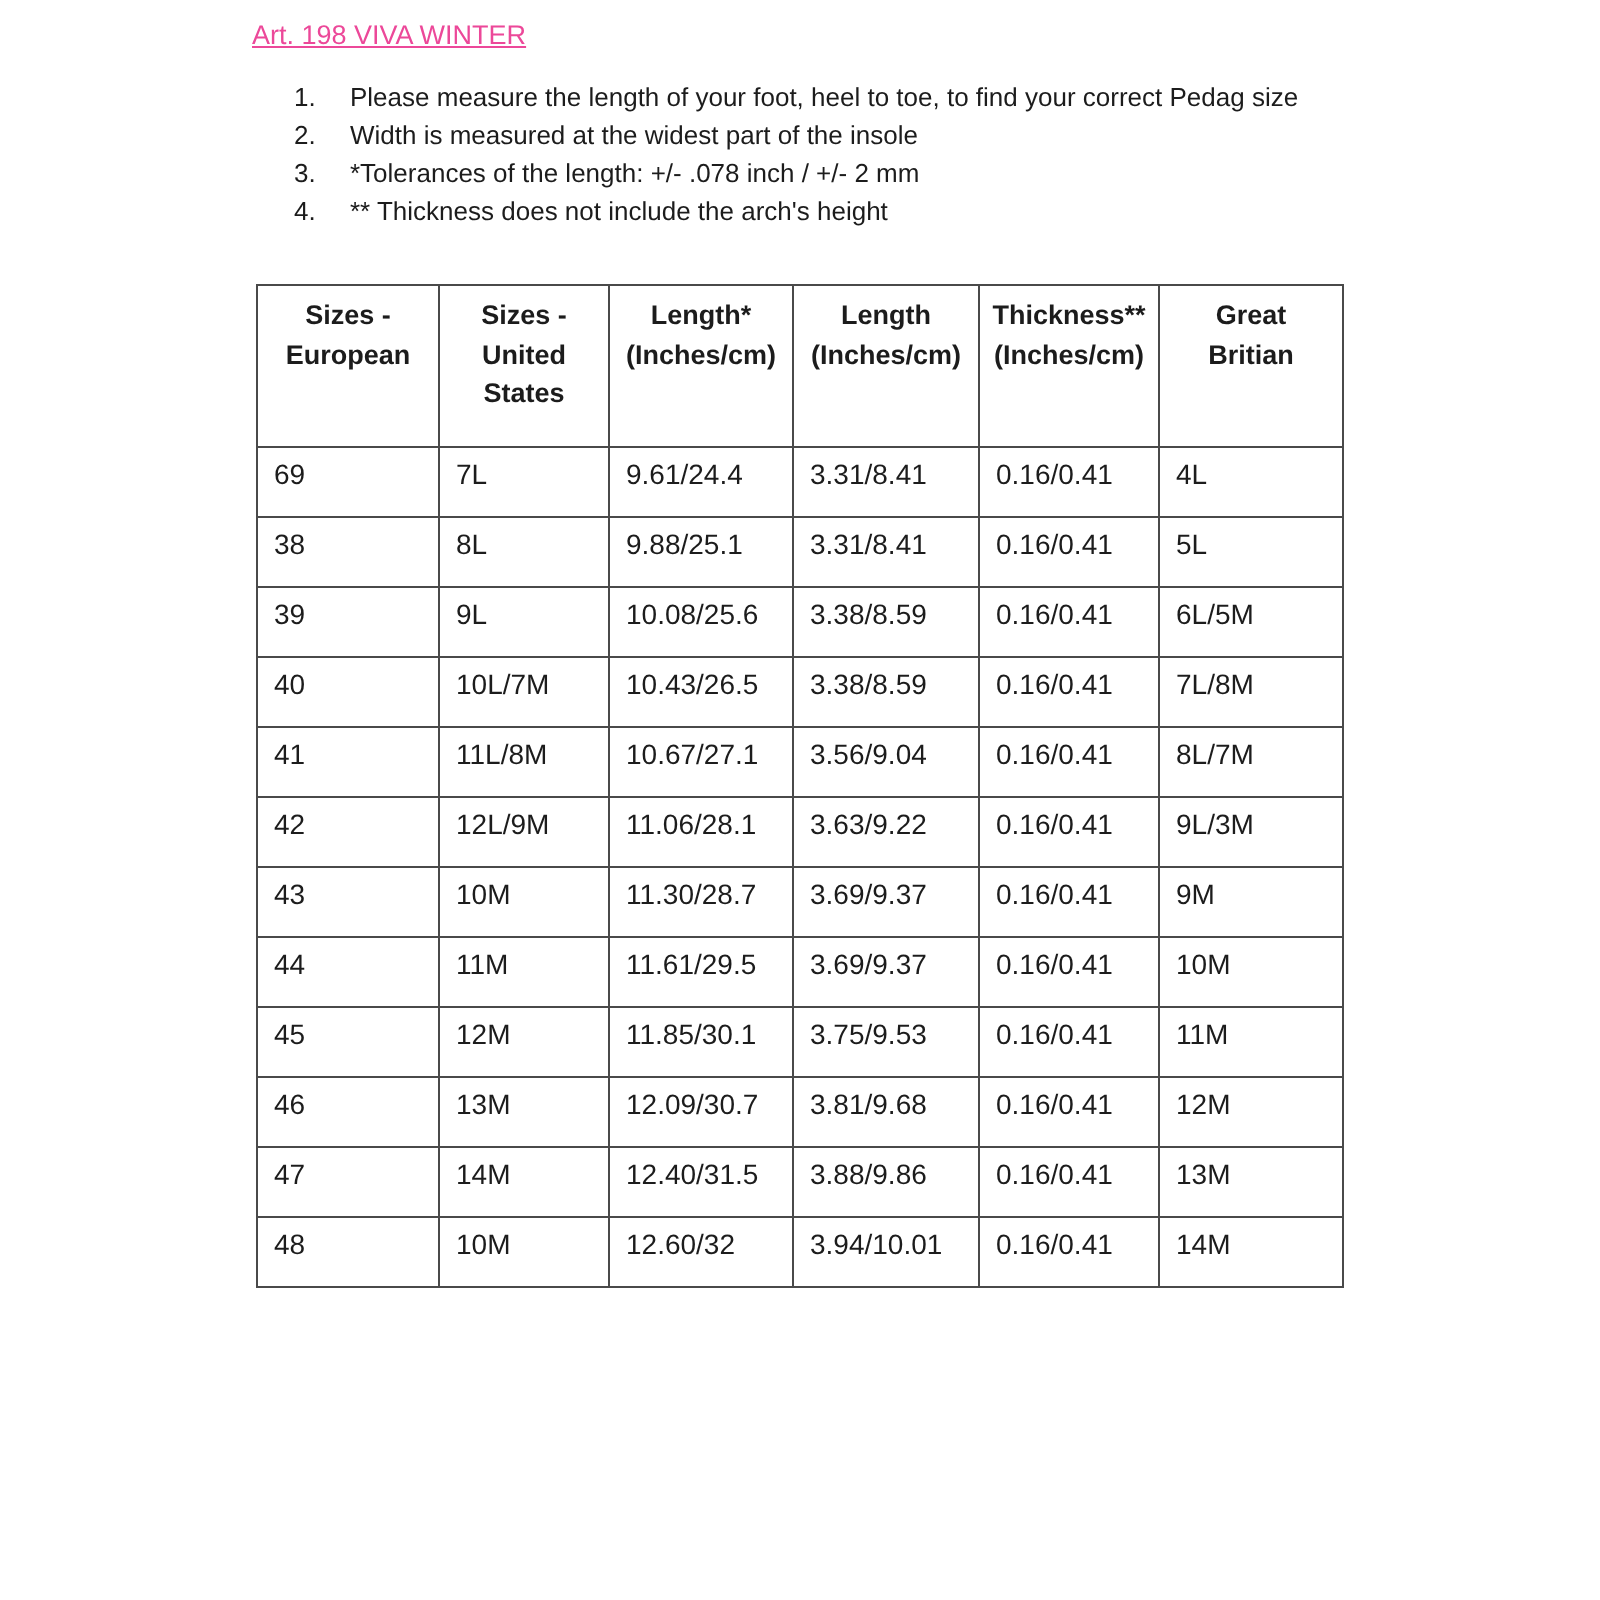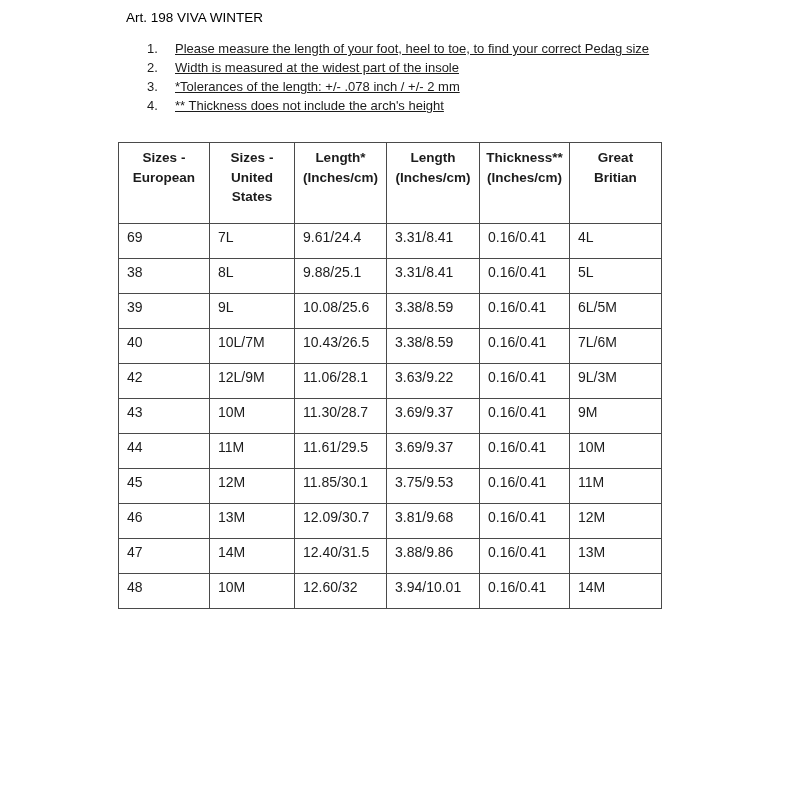--- a/index.html
+++ b/index.html
@@ -15,44 +15,44 @@
     font-family: "Liberation Sans", sans-serif;
     color: #1c1c1c;
     overflow: hidden;
   }
   .doc-title {
     position: absolute;
     left: 126px;
     top: 10px;
     font-size: 13.5px;
     line-height: 16px;
-    color: #000000;
+    text-decoration: underline;
+    color: #ec4899;
   }
   .notes {
     position: absolute;
     left: 147px;
     top: 39px;
     font-size: 13px;
     line-height: 19px;
   }
   .note-item {
     display: flex;
   }
   .note-num {
     width: 28px;
     flex: 0 0 28px;
   }
   .note-text {
     flex: 1;
     white-space: nowrap;
-    text-decoration: underline;
   }
   table.size-table {
     position: absolute;
-    left: 118px;
+    left: 128px;
     top: 142px;
     width: 543px;
     border-collapse: collapse;
     table-layout: fixed;
   }
   table.size-table th,
   table.size-table td {
     border: 1px solid #4a4a4a;
     font-family: "Liberation Sans", sans-serif;
     color: #1c1c1c;
@@ -155,21 +155,29 @@
           <td>3.38/8.59</td>
           <td>0.16/0.41</td>
           <td>6L/5M</td>
         </tr>
         <tr>
           <td>40</td>
           <td>10L/7M</td>
           <td>10.43/26.5</td>
           <td>3.38/8.59</td>
           <td>0.16/0.41</td>
-          <td>7L/6M</td>
+          <td>7L/8M</td>
+        </tr>
+        <tr>
+          <td>41</td>
+          <td>11L/8M</td>
+          <td>10.67/27.1</td>
+          <td>3.56/9.04</td>
+          <td>0.16/0.41</td>
+          <td>8L/7M</td>
         </tr>
         <tr>
           <td>42</td>
           <td>12L/9M</td>
           <td>11.06/28.1</td>
           <td>3.63/9.22</td>
           <td>0.16/0.41</td>
           <td>9L/3M</td>
         </tr>
         <tr>

